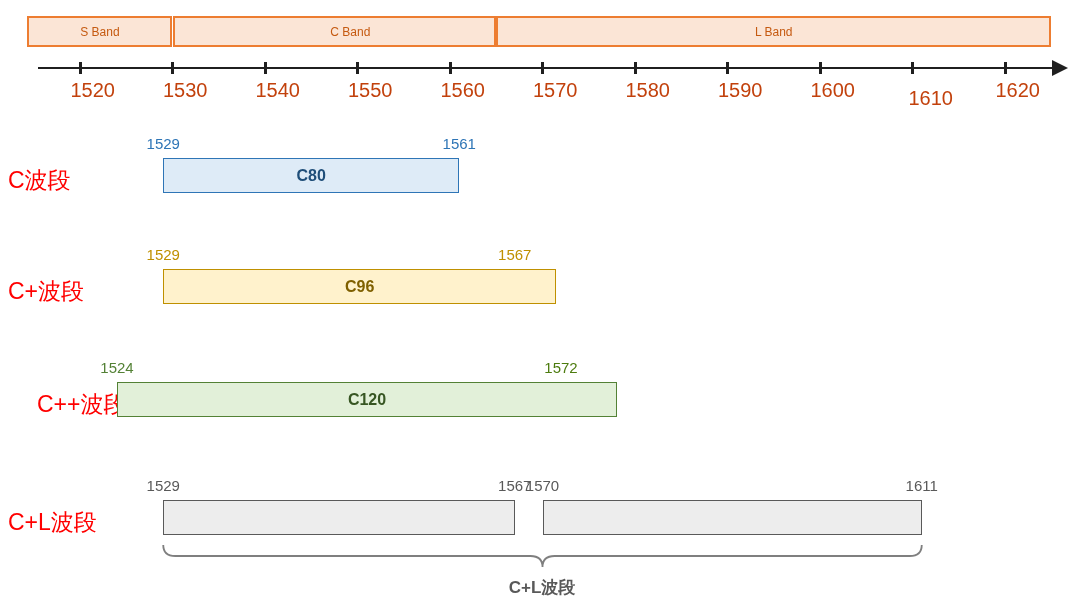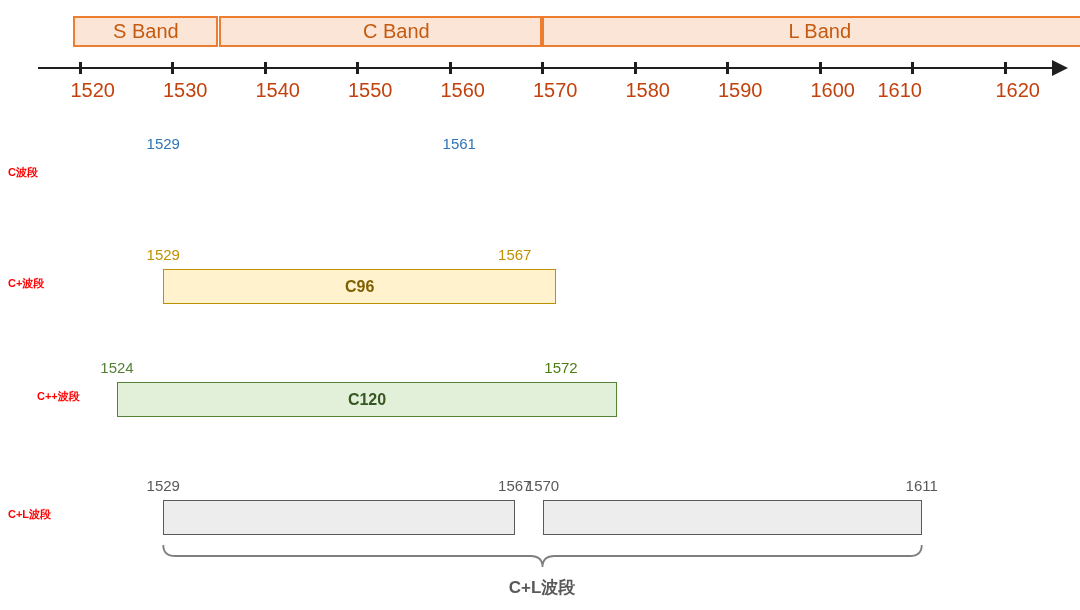--- a/index.html
+++ b/index.html
@@ -3,32 +3,31 @@
 <meta charset="utf-8">
 <style>
   html,body{margin:0;padding:0;background:#fff;}
   #stage{
     position:relative;width:1080px;height:610px;background:#ffffff;overflow:hidden;
     font-family:"Liberation Sans","DejaVu Sans",sans-serif;
   }
   .band-box{
     position:absolute;top:16px;height:31px;box-sizing:border-box;
     border:2px solid;display:flex;align-items:center;justify-content:center;
-    font-size:20px;
-    margin-left:46px;
+    font-size:12px;
   }
   .axis-line{position:absolute;top:67px;left:38px;width:1016px;height:2px;background:#1f1f1f;}
   .axis-arrow{
     position:absolute;top:60px;left:1052px;width:0;height:0;
     border-top:8px solid transparent;border-bottom:8px solid transparent;
     border-left:16px solid #1f1f1f;
   }
   .tick{position:absolute;top:62px;width:3px;height:12px;}
   .tick-label{position:absolute;top:79px;width:70px;text-align:right;font-size:20px;color:#c2410c;}
-  .row-label{position:absolute;left:8px;font-size:11px;font-weight:bold;white-space:nowrap;text-align:right;}
+  .row-label{position:absolute;left:8px;font-size:23px;font-weight:normal;white-space:nowrap;text-align:right;}
   .bar{
     position:absolute;height:35px;box-sizing:border-box;border:1.5px solid;
     display:flex;align-items:center;justify-content:center;
     font-size:16px;font-weight:bold;
   }
   .num{position:absolute;width:80px;text-align:center;font-size:15px;white-space:nowrap;}
   .brace-svg{position:absolute;left:0;top:0;pointer-events:none;}
   .brace-label{
     position:absolute;top:576px;left:442px;width:200px;text-align:center;
     font-size:17px;font-weight:bold;color:#595959;
@@ -56,24 +55,25 @@
     <div class="tick-label" style="left: 415px;">1560</div>
     <div class="tick" style="left: 541px; background: rgb(31, 31, 31);"></div>
     <div class="tick-label" style="left: 507.5px;">1570</div>
     <div class="tick" style="left: 633.5px; background: rgb(31, 31, 31);"></div>
     <div class="tick-label" style="left: 600px;">1580</div>
     <div class="tick" style="left: 726px; background: rgb(31, 31, 31);"></div>
     <div class="tick-label" style="left: 692.5px;">1590</div>
     <div class="tick" style="left: 818.5px; background: rgb(31, 31, 31);"></div>
     <div class="tick-label" style="left: 785px;">1600</div>
     <div class="tick" style="left: 911px; background: rgb(31, 31, 31);"></div>
-    <div class="tick-label" style="left: 852px;">1610</div>
+    <div class="tick-label" style="left: 883px; margin-top: 8px;">1610</div>
     <div class="tick" style="left: 1003.5px; background: rgb(31, 31, 31);"></div>
     <div class="tick-label" style="left: 970px;">1620</div>
     <div class="row-label" style="top: 165px; color: rgb(255, 0, 0);">C波段</div>
+    <div class="bar" style="left: 163.25px; top: 158px; width: 296px; background: rgb(222, 235, 247); border-color: rgb(46, 117, 182); color: rgb(31, 78, 121);">C80</div>
     <div class="num" style="left: 123.25px; top: 135px; color: rgb(46, 117, 182);">1529</div>
     <div class="num" style="left: 419.25px; top: 135px; color: rgb(46, 117, 182);">1561</div>
     <div class="row-label" style="top: 276px; color: rgb(255, 0, 0);">C+波段</div>
     <div class="bar" style="left: 163.25px; top: 269px; width: 393px; background: rgb(255, 242, 204); border-color: rgb(191, 144, 0); color: rgb(127, 96, 0);">C96</div>
     <div class="num" style="left: 123.25px; top: 246px; color: rgb(191, 144, 0);">1529</div>
     <div class="num" style="left: 474.75px; top: 246px; color: rgb(191, 144, 0);">1567</div>
     <div class="row-label" style="top: 389px; color: rgb(255, 0, 0); margin-left: 29px;">C++波段</div>
     <div class="bar" style="left: 117px; top: 382px; width: 500px; background: rgb(226, 240, 217); border-color: rgb(83, 129, 53); color: rgb(55, 86, 35);">C120</div>
     <div class="num" style="left: 77px; top: 359px; color: rgb(83, 129, 53);">1524</div>
     <div class="num" style="left: 521px; top: 359px; color: #4d7c0f;">1572</div>

